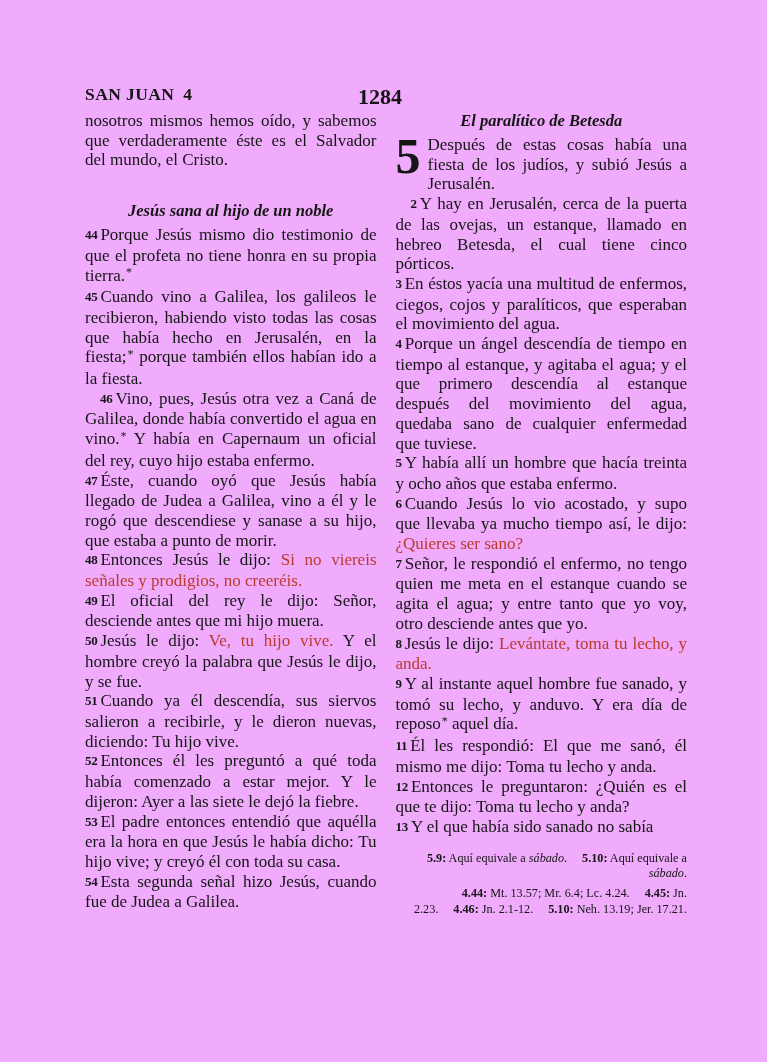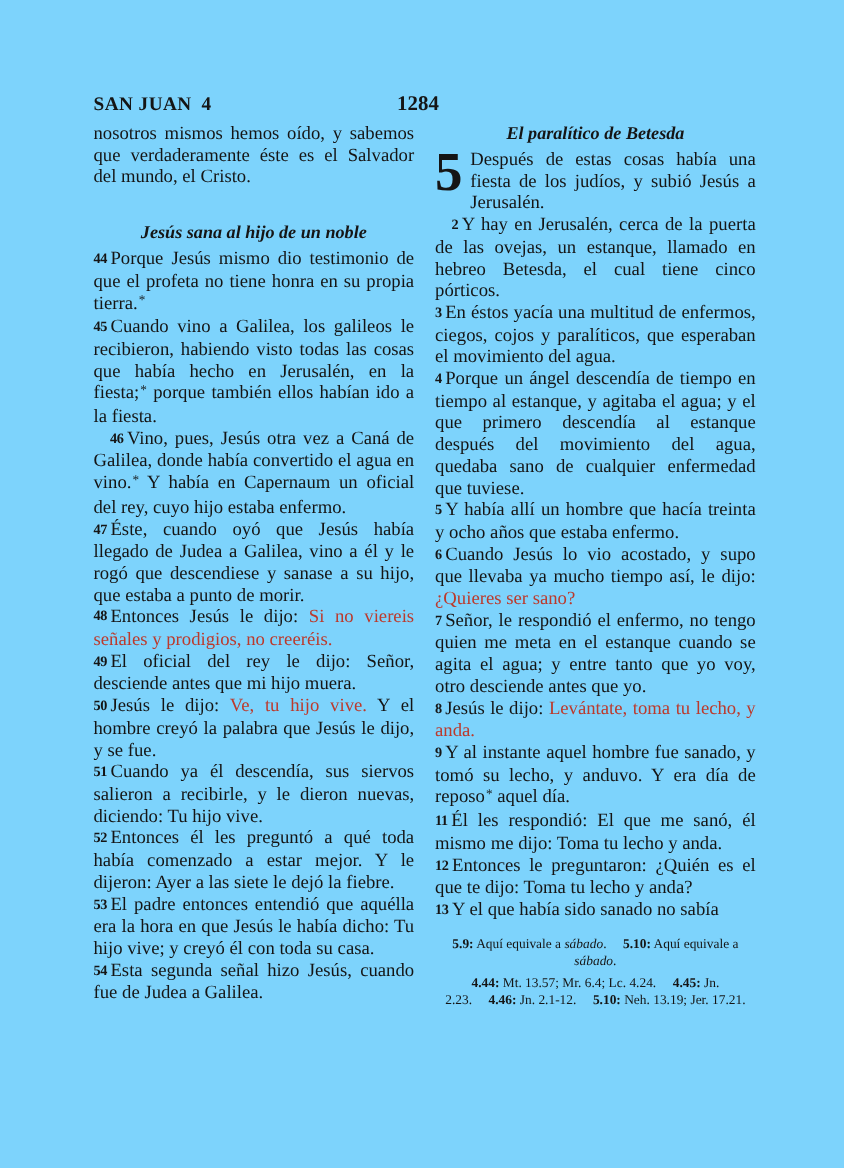--- a/index.html
+++ b/index.html
@@ -1,41 +1,41 @@
 <!DOCTYPE html>
 <html><head>
 <meta charset="utf-8">
 <style>
   html,body{margin:0;padding:0;background:#ffffff;}
   .page{
-    width:767px;height:1062px;background:#7dd3fc;position:relative;
+    width:767px;height:1062px;background:#f0abfc;position:relative;
     box-sizing:border-box;padding:84px 80px 0 85px;
     font-family:"Liberation Serif","DejaVu Serif",serif;color:#151515;
     overflow:hidden;
   }
   .hdr{position:relative;height:23px;margin-bottom:4px;}
   .hdr-left{position:absolute;left:0;top:0;}
   .book{font-weight:bold;font-size:17.5px;letter-spacing:0.4px;}
   .chapnum{font-weight:bold;font-size:17.5px;margin-left:9px;}
-  .pgnum{position:absolute;left:0;right:12px;top:0;text-align:center;font-weight:bold;font-size:19px;}
+  .pgnum{position:absolute;left:0;right:12px;top:0;text-align:center;font-weight:bold;font-size:22px;}
   .cols{display:flex;gap:19px;}
   .col{width:296px;font-size:17px;line-height:19.7px;text-align:justify;}
   p{margin:0;}
   .sect{font-weight:bold;font-style:italic;text-align:center;font-size:16.5px;line-height:19px;margin:0 0 5px 0;}
   .sect-gap{margin-top:31px;}
   .verse{margin:0;}
   .indent{text-indent:15px;}
   .vnum{font-weight:bold;font-size:13px;letter-spacing:-0.3px;position:relative;top:-1px;margin-right:3px;}
   .dropcap{float:left;font-weight:bold;font-size:50px;line-height:38px;margin:2px 7px 0 0;}
   .red{color:#bc3a2c;}
   .it{font-style:italic;}
   .b{font-weight:bold;}
   .ast{font-size:12px;position:relative;top:-4.5px;margin-left:1px;}
   .gap{margin-left:15px;}
-  .footnotes{margin-top:13px;font-size:12.2px;line-height:15.4px;text-align:center;}
+  .footnotes{margin-top:13px;font-size:12.2px;line-height:15.4px;text-align:right;}
   .fn2{margin-top:5px;}
 </style>
 </head>
 <body>
 
 <div class="page">
 
   <div class="hdr">
     <span class="hdr-left">
       <span class="book">SAN JUAN</span><span class="chapnum">4</span>

